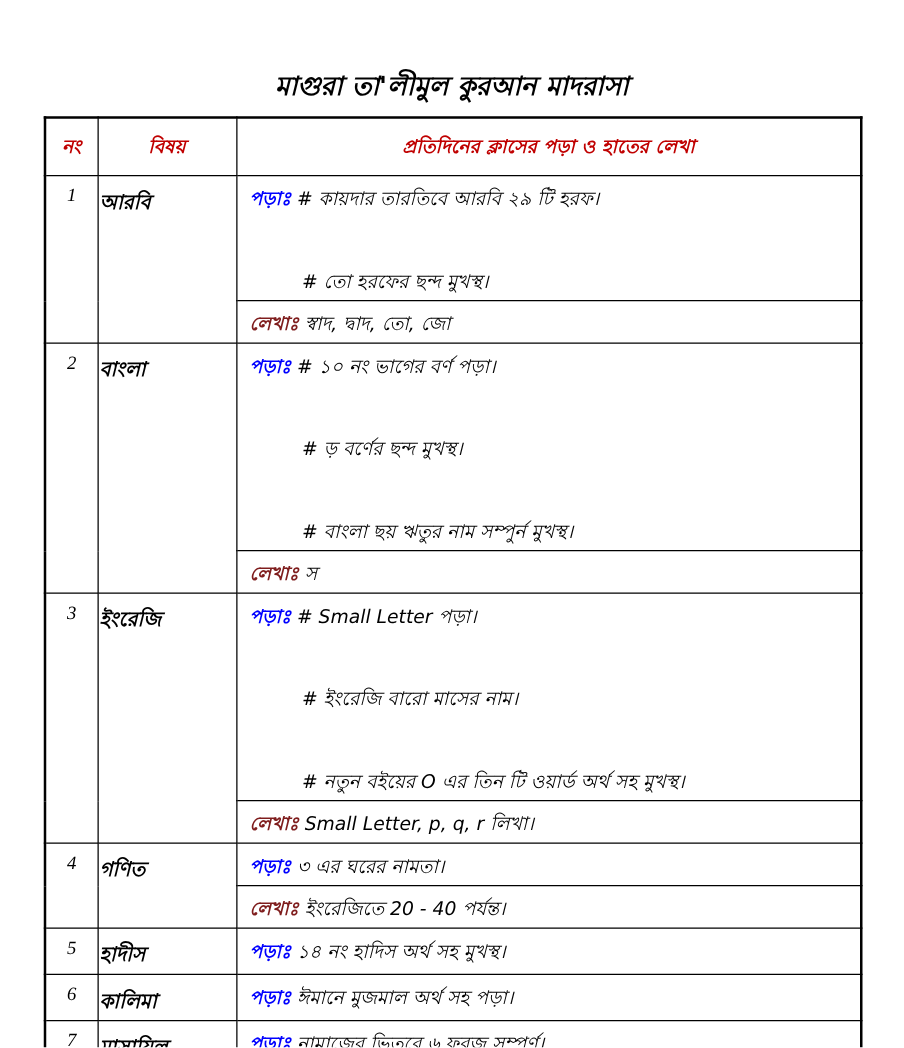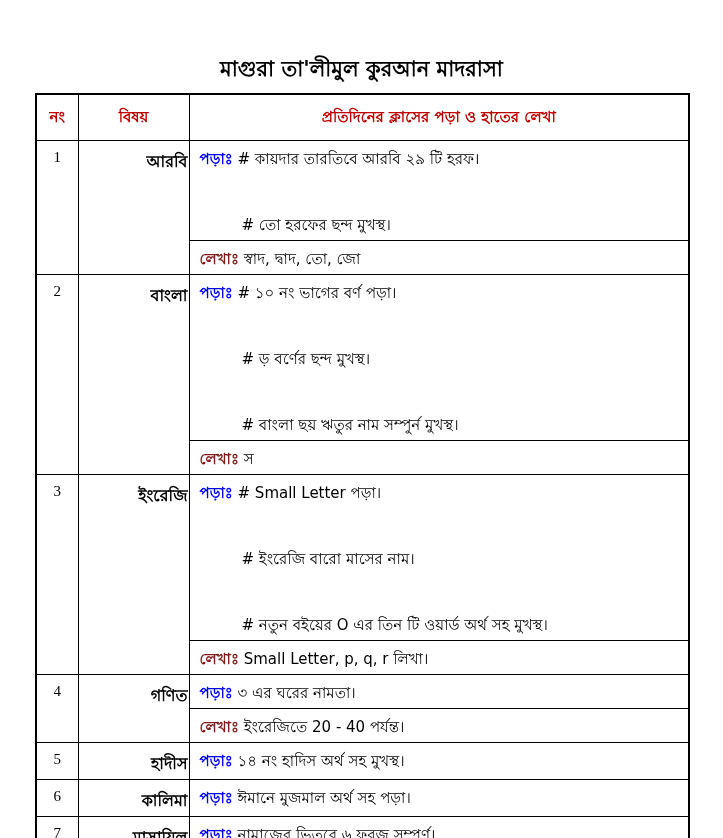--- a/index.html
+++ b/index.html
@@ -10,20 +10,21 @@
     color: #000000;
   }
   .page {
     position: relative;
     width: 723px;
     height: 838px;
     box-sizing: border-box;
     background: #ffffff;
     overflow: hidden;
     padding: 56px 35px 0 35px;
+    font-style: italic;
   }
   
   .header { text-align: center; }
   .title {
     font-size: 21px;
     font-weight: bold;
     line-height: 26px;
   }
   .subtitle {
     font-size: 15px;
@@ -72,21 +73,21 @@
     text-align: center;
     padding: 10px 4px;
   }
   td.serial-cell {
     text-align: center;
     font-family: "Liberation Serif", "DejaVu Serif", serif;
     font-size: 15px;
     padding-top: 8px;
   }
   td.subject-cell {
-    text-align: right;
+    text-align: left;
     font-weight: bold;
     font-size: 16px;
     padding-top: 8px;
   }
   td.content-cell {
     font-size: 15px;
     line-height: 24px;
     padding: 6px 8px 3px 10px;
   }
   .pora-label { color: #0000FF; font-weight: bold; }

